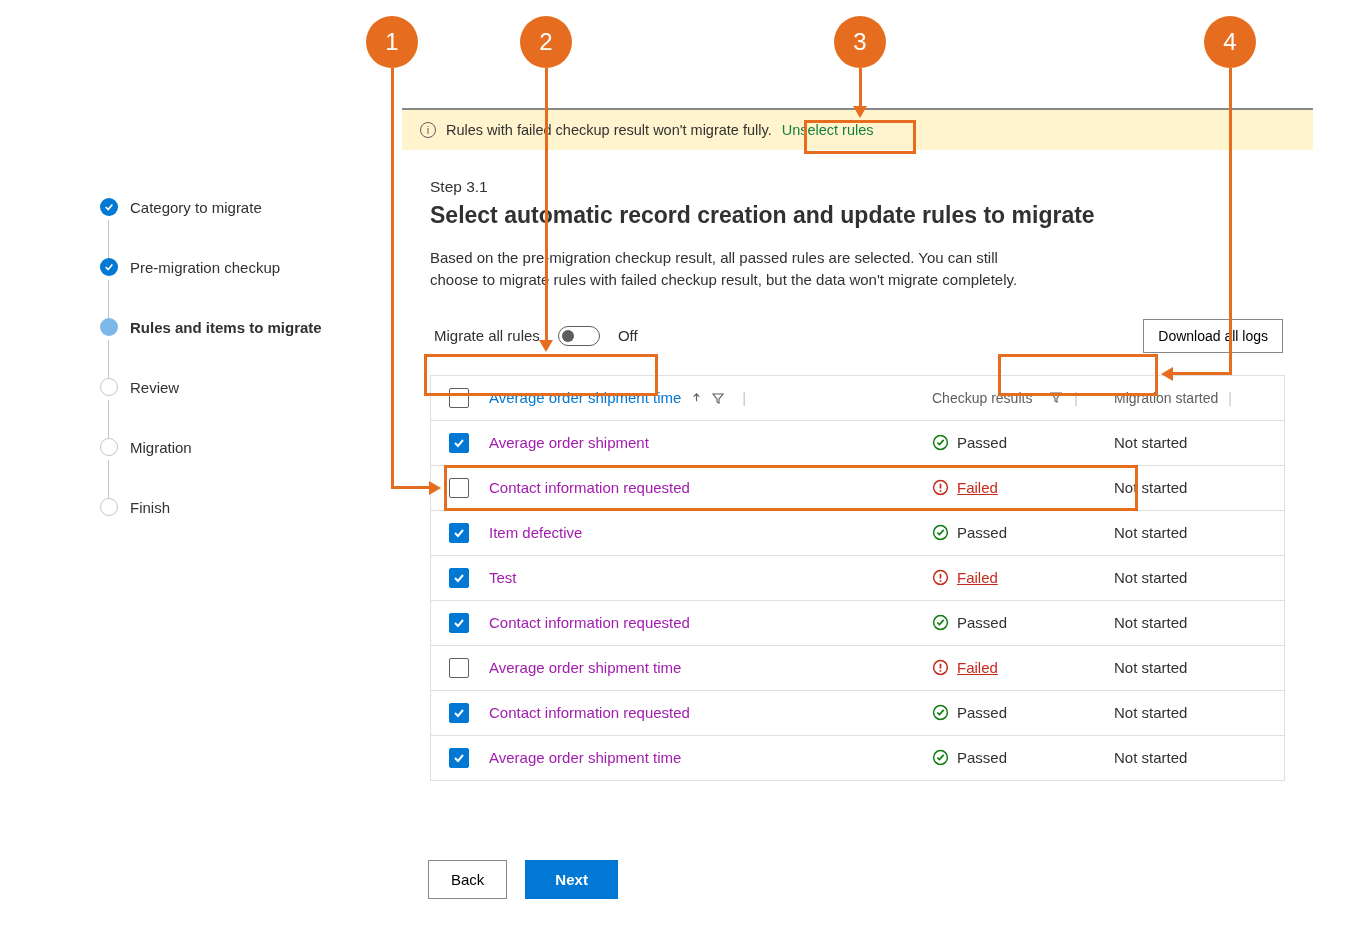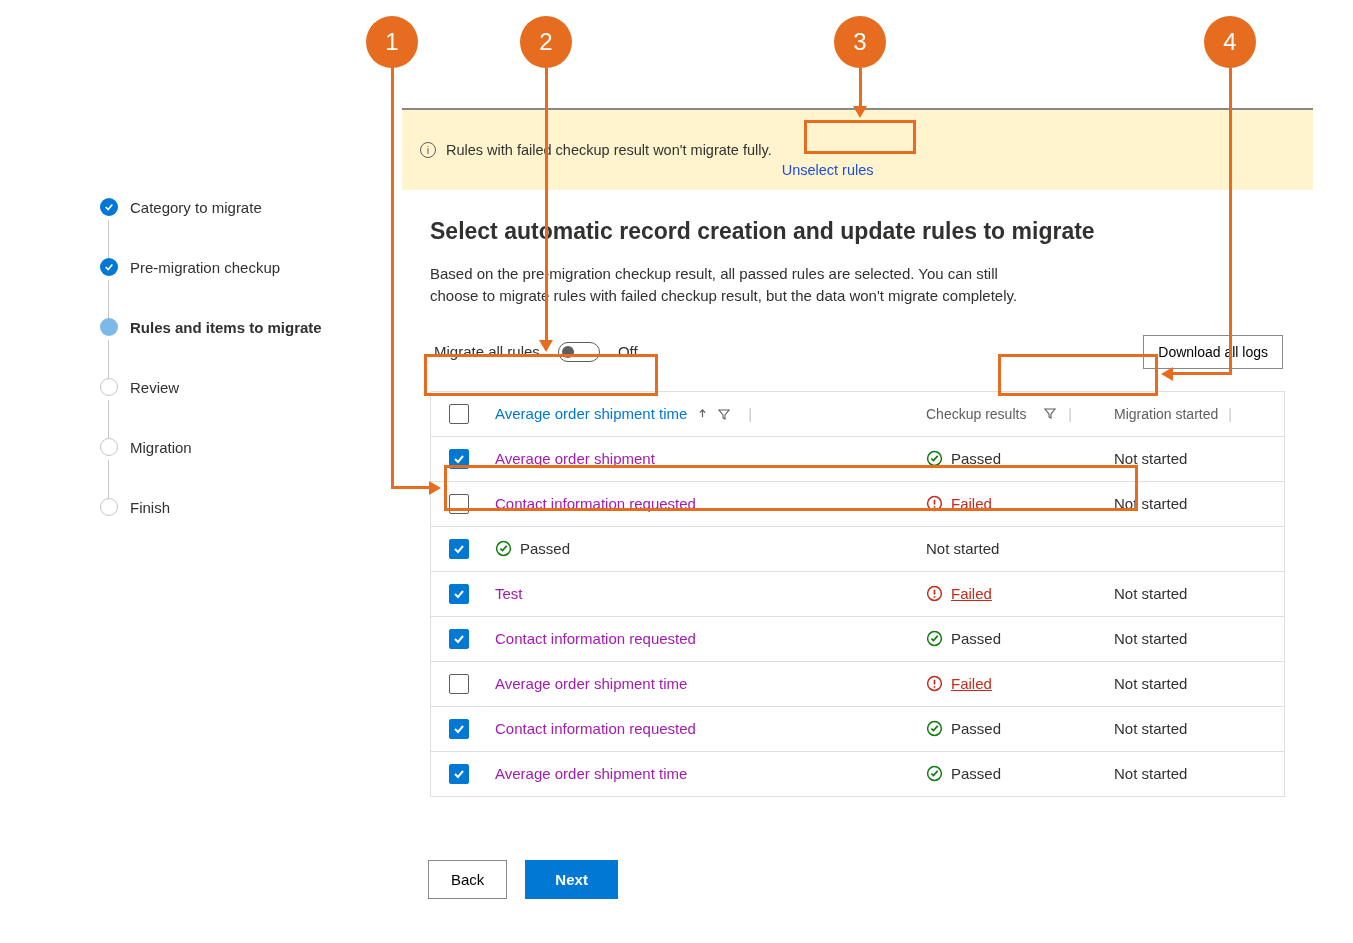--- a/index.html
+++ b/index.html
@@ -66,21 +66,21 @@
     font-size: 14.5px;
   }
   .info-icon {
     width: 16px; height: 16px;
     border: 1.5px solid #605e5c;
     border-radius: 50%;
     display: flex; align-items: center; justify-content: center;
     font-size: 11px; color: #605e5c;
     flex-shrink: 0;
   }
-  .info-bar a { color: #1d4ed8; text-decoration: none; margin-top: 40px; }
+  .info-bar a { color: #15803d; text-decoration: none; }
 
   .content { padding: 28px 28px 0 28px; }
   .step-num { font-size: 15.5px; margin-bottom: 6px; }
   .step-title { font-size: 23px; font-weight: 600; margin-bottom: 18px; }
   .step-desc { font-size: 15px; color: #323130; max-width: 620px; line-height: 1.45; margin-bottom: 28px; }
 
   .toolbar-row {
     display: flex;
     align-items: center;
     justify-content: space-between;
@@ -120,21 +120,21 @@
   .grid {
     border: 1px solid #e1dfdd;
     border-bottom: none;
   }
   .grid-header, .grid-row {
     display: grid;
     grid-template-columns: 56px 1fr 180px 170px;
     align-items: center;
     border-bottom: 1px solid #e1dfdd;
     min-height: 45px;
-    gap: 8px;
+    gap: 2px;
   }
   .grid-header {
     color: #605e5c;
     font-size: 14px;
   }
   .grid-header .col-name {
     color: #0078d4;
     display: flex; align-items: center; gap: 10px;
     font-size: 15px;
   }
@@ -270,20 +270,21 @@
 
 <div class="main">
 
   <div class="info-bar">
     <span class="info-icon">i</span>
     <span>Rules with failed checkup result won't migrate fully.</span>
     <a href="#">Unselect rules</a>
   </div>
 
   <div class="content">
+    <div class="step-num">Step 3.1</div>
     <h1 class="step-title">Select automatic record creation and update rules to migrate</h1>
     <p class="step-desc">Based on the pre-migration checkup result, all passed rules are selected. You can still choose to migrate rules with failed checkup result, but the data won't migrate completely.</p>
 
     <div class="toolbar-row">
       <div class="toggle-wrap">
         <span>Migrate all rules</span>
         <span class="toggle"></span>
         <span>Off</span>
       </div>
       <button class="dl-btn">Download all logs</button>
@@ -357,20 +358,21 @@
             <div class="col-migstat">Not started</div>
           </div>
           <div class="grid-row">
             <div class="col-check">
               <span class="checkbox checked">
                 <svg viewBox="0 0 12 12">
                   <path d="M2 6 L5 9 L10 3" stroke="#fff" stroke-width="2" fill="none"></path>
                 </svg>
               </span>
             </div>
+            <div><span class="rule-link">Item defective</span></div>
             <div class="col-result result-passed">
               <svg viewBox="0 0 16 16">
                 <circle cx="8" cy="8" r="6.5" stroke="#107c10" stroke-width="1.4" fill="none"></circle>
                 <path d="M5 8 L7 10 L11 5.5" stroke="#107c10" stroke-width="1.6" fill="none"></path>
               </svg>
               <span class="res-text">Passed</span>
             </div>
             <div class="col-migstat">Not started</div>
           </div>
           <div class="grid-row">

